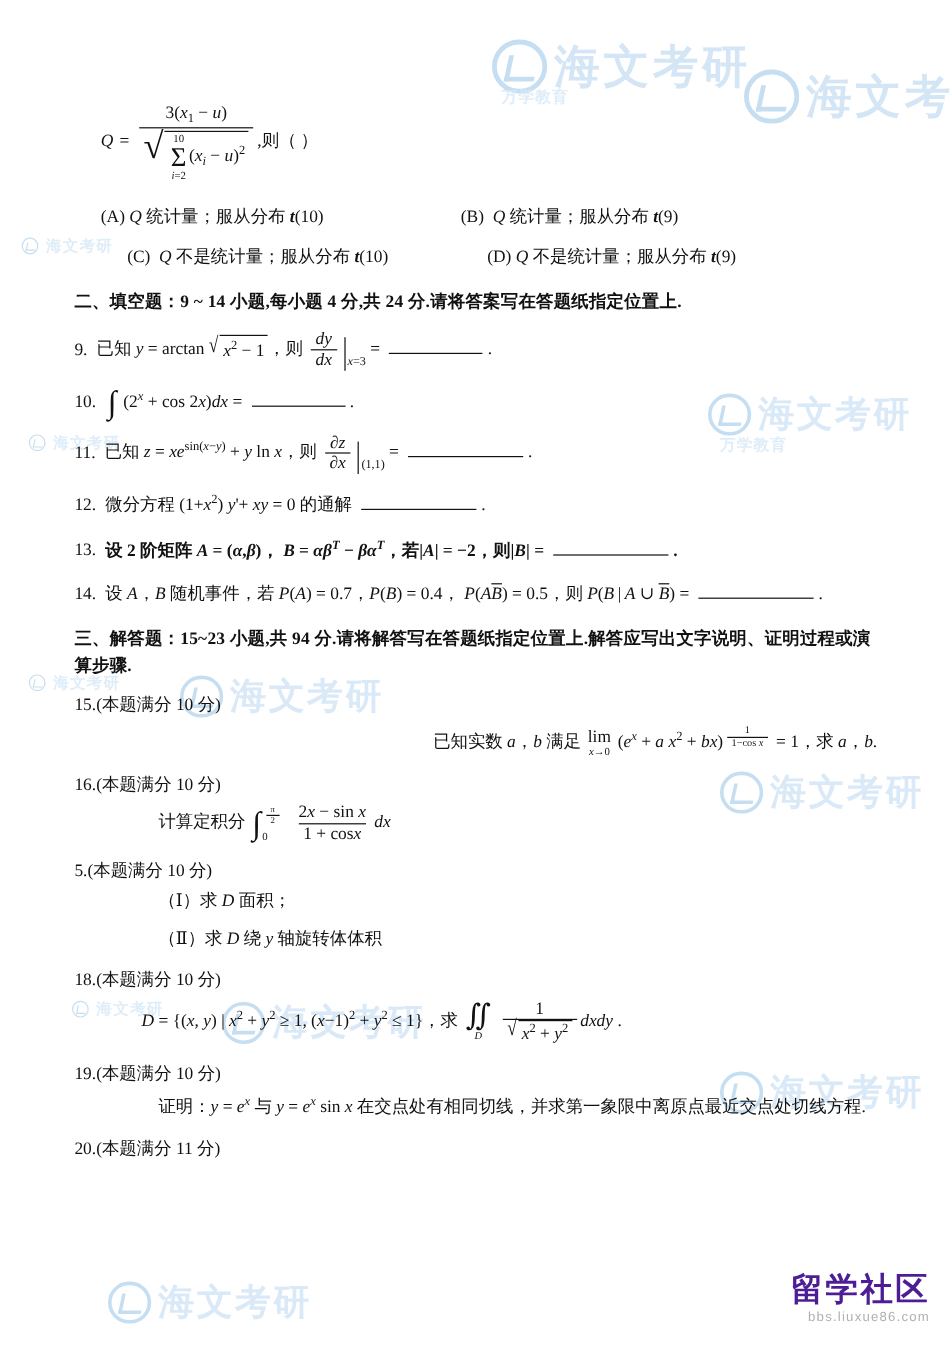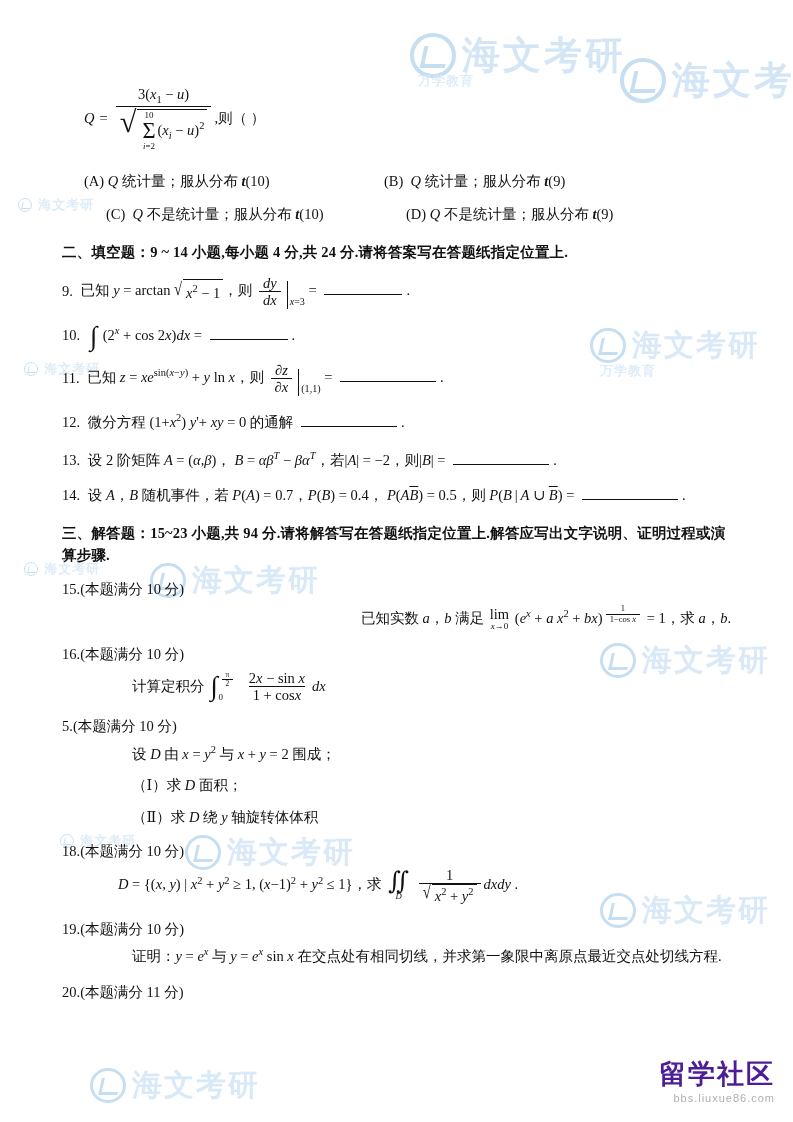--- a/index.html
+++ b/index.html
@@ -371,21 +371,21 @@
 
   <div class="blk" style="margin-bottom:14px;">
     <span>12.</span>
     <span style="margin-left:4px;">微分方程 (1+<span class="it">x</span><sup>2</sup>) <span class="it">y</span>'+ <span class="it">xy</span> = 0 的通解
       <span class="fill w-long"></span>.
     </span>
   </div>
 
   <div class="blk" style="margin-bottom:14px;">
     <span>13.</span>
-    <span style="margin-left:4px;">设 2 阶矩阵 <span class="it">A</span> = (<span class="it">α</span>,<span class="it">β</span>)，
+    <span style="margin-left:4px;font-weight:bold;">设 2 阶矩阵 <span class="it">A</span> = (<span class="it">α</span>,<span class="it">β</span>)，
       <span class="it">B</span> = <span class="it">αβ</span><sup><span class="it">T</span></sup> − <span class="it">βα</span><sup><span class="it">T</span></sup>，若|<span class="it">A</span>| = −2，则|<span class="it">B</span>| =
       <span class="fill w-long"></span>.
     </span>
   </div>
 
   <div class="blk" style="margin-bottom:16px;">
     <span>14.</span>
     <span style="margin-left:4px;">设 <span class="it">A</span>，<span class="it">B</span> 随机事件，若 <span class="it">P</span>(<span class="it">A</span>) = 0.7，<span class="it">P</span>(<span class="it">B</span>) = 0.4，
       <span class="it">P</span>(<span class="it">A</span><span class="ovl it">B</span>) = 0.5，则 <span class="it">P</span>(<span class="it">B</span> | <span class="it">A</span> ∪ <span class="ovl it">B</span>) =
       <span class="fill w-long"></span>.
@@ -426,23 +426,20 @@
         </span>
     </span>
     <span class="frac">
       <span class="num">2<span class="it">x</span> − sin <span class="it">x</span></span>
       <span class="den">1 + cos<span class="it">x</span></span>
     </span><span class="it">dx</span>
   </div>
 
   <div class="blk" style="margin-bottom:4px;">
     <span>5.</span><span>(本题满分 10 分)</span>
-  </div>
-  <div class="blk ind3" style="margin-bottom:10px;">
-    设 <span class="it">D</span> 由 <span class="it">x</span> = <span class="it">y</span><sup>2</sup> 与 <span class="it">x</span> + <span class="it">y</span> = 2 围成；
   </div>
   <div class="blk ind3" style="margin-bottom:10px;">
     （Ⅰ）求 <span class="it">D</span> 面积；
   </div>
   <div class="blk ind3" style="margin-bottom:12px;">
     （Ⅱ）求 <span class="it">D</span> 绕 <span class="it">y</span> 轴旋转体体积
   </div>
 
   <div class="blk" style="margin-bottom:4px;">
     <span>18.</span><span>(本题满分 10 分)</span>

